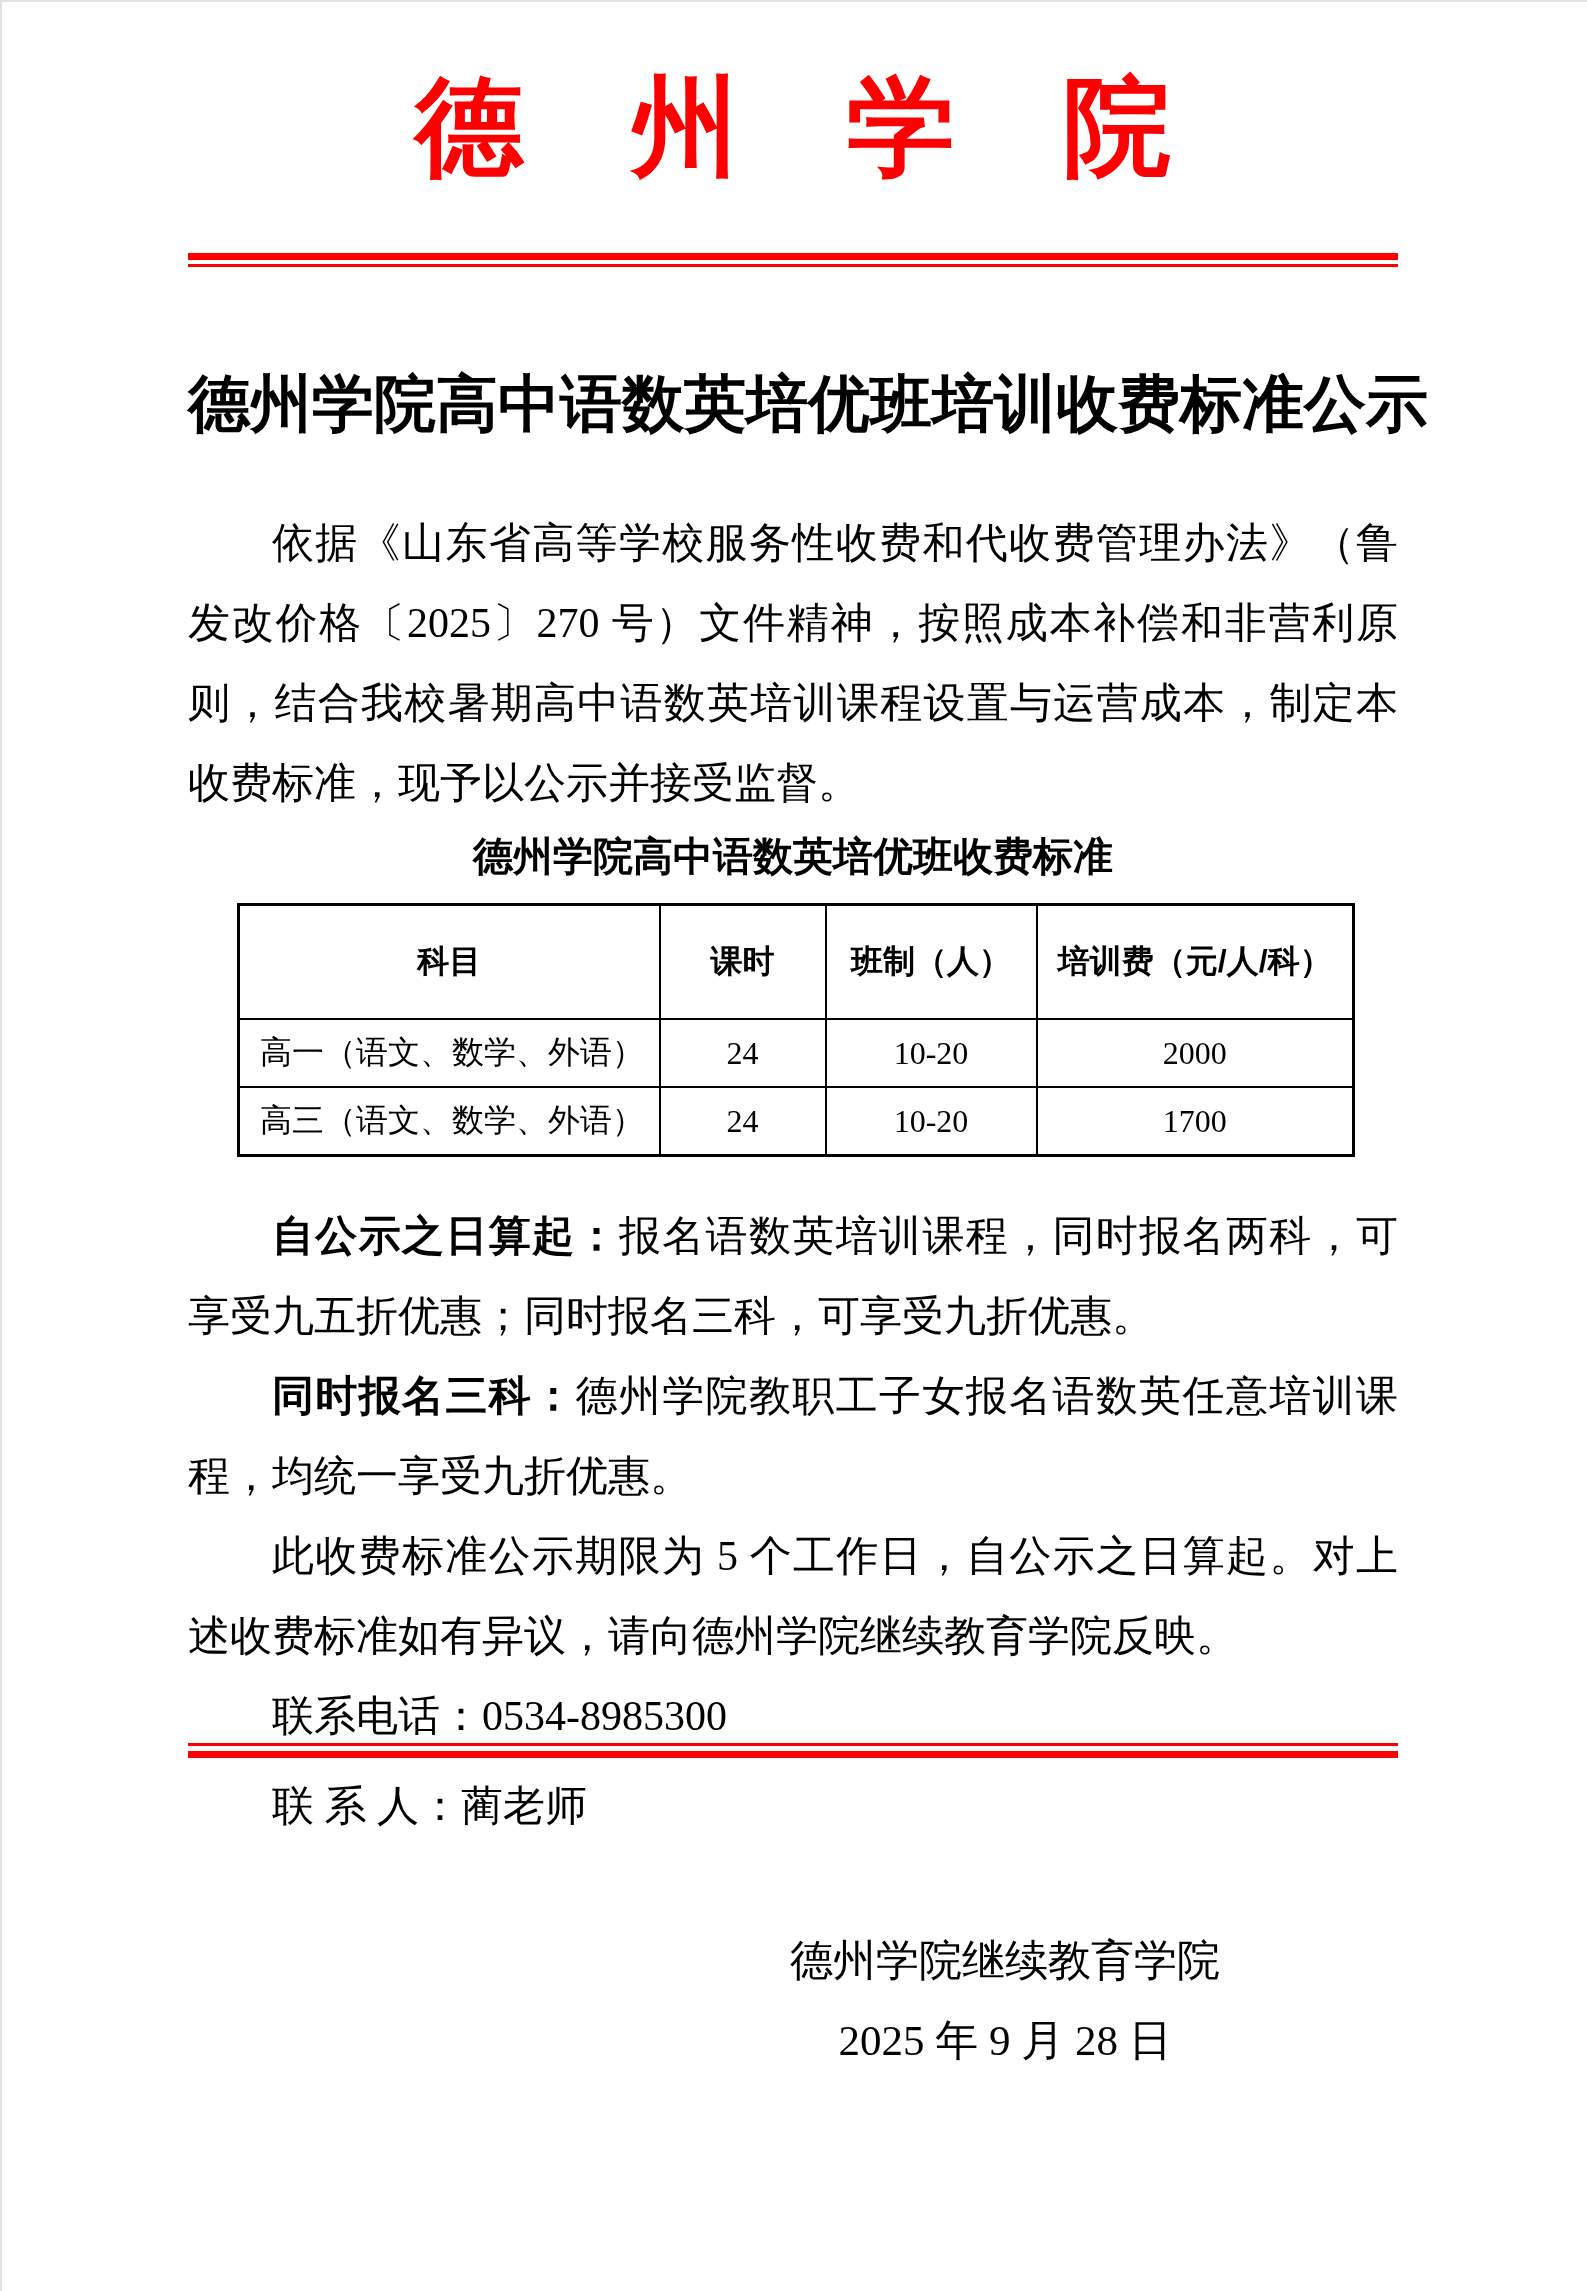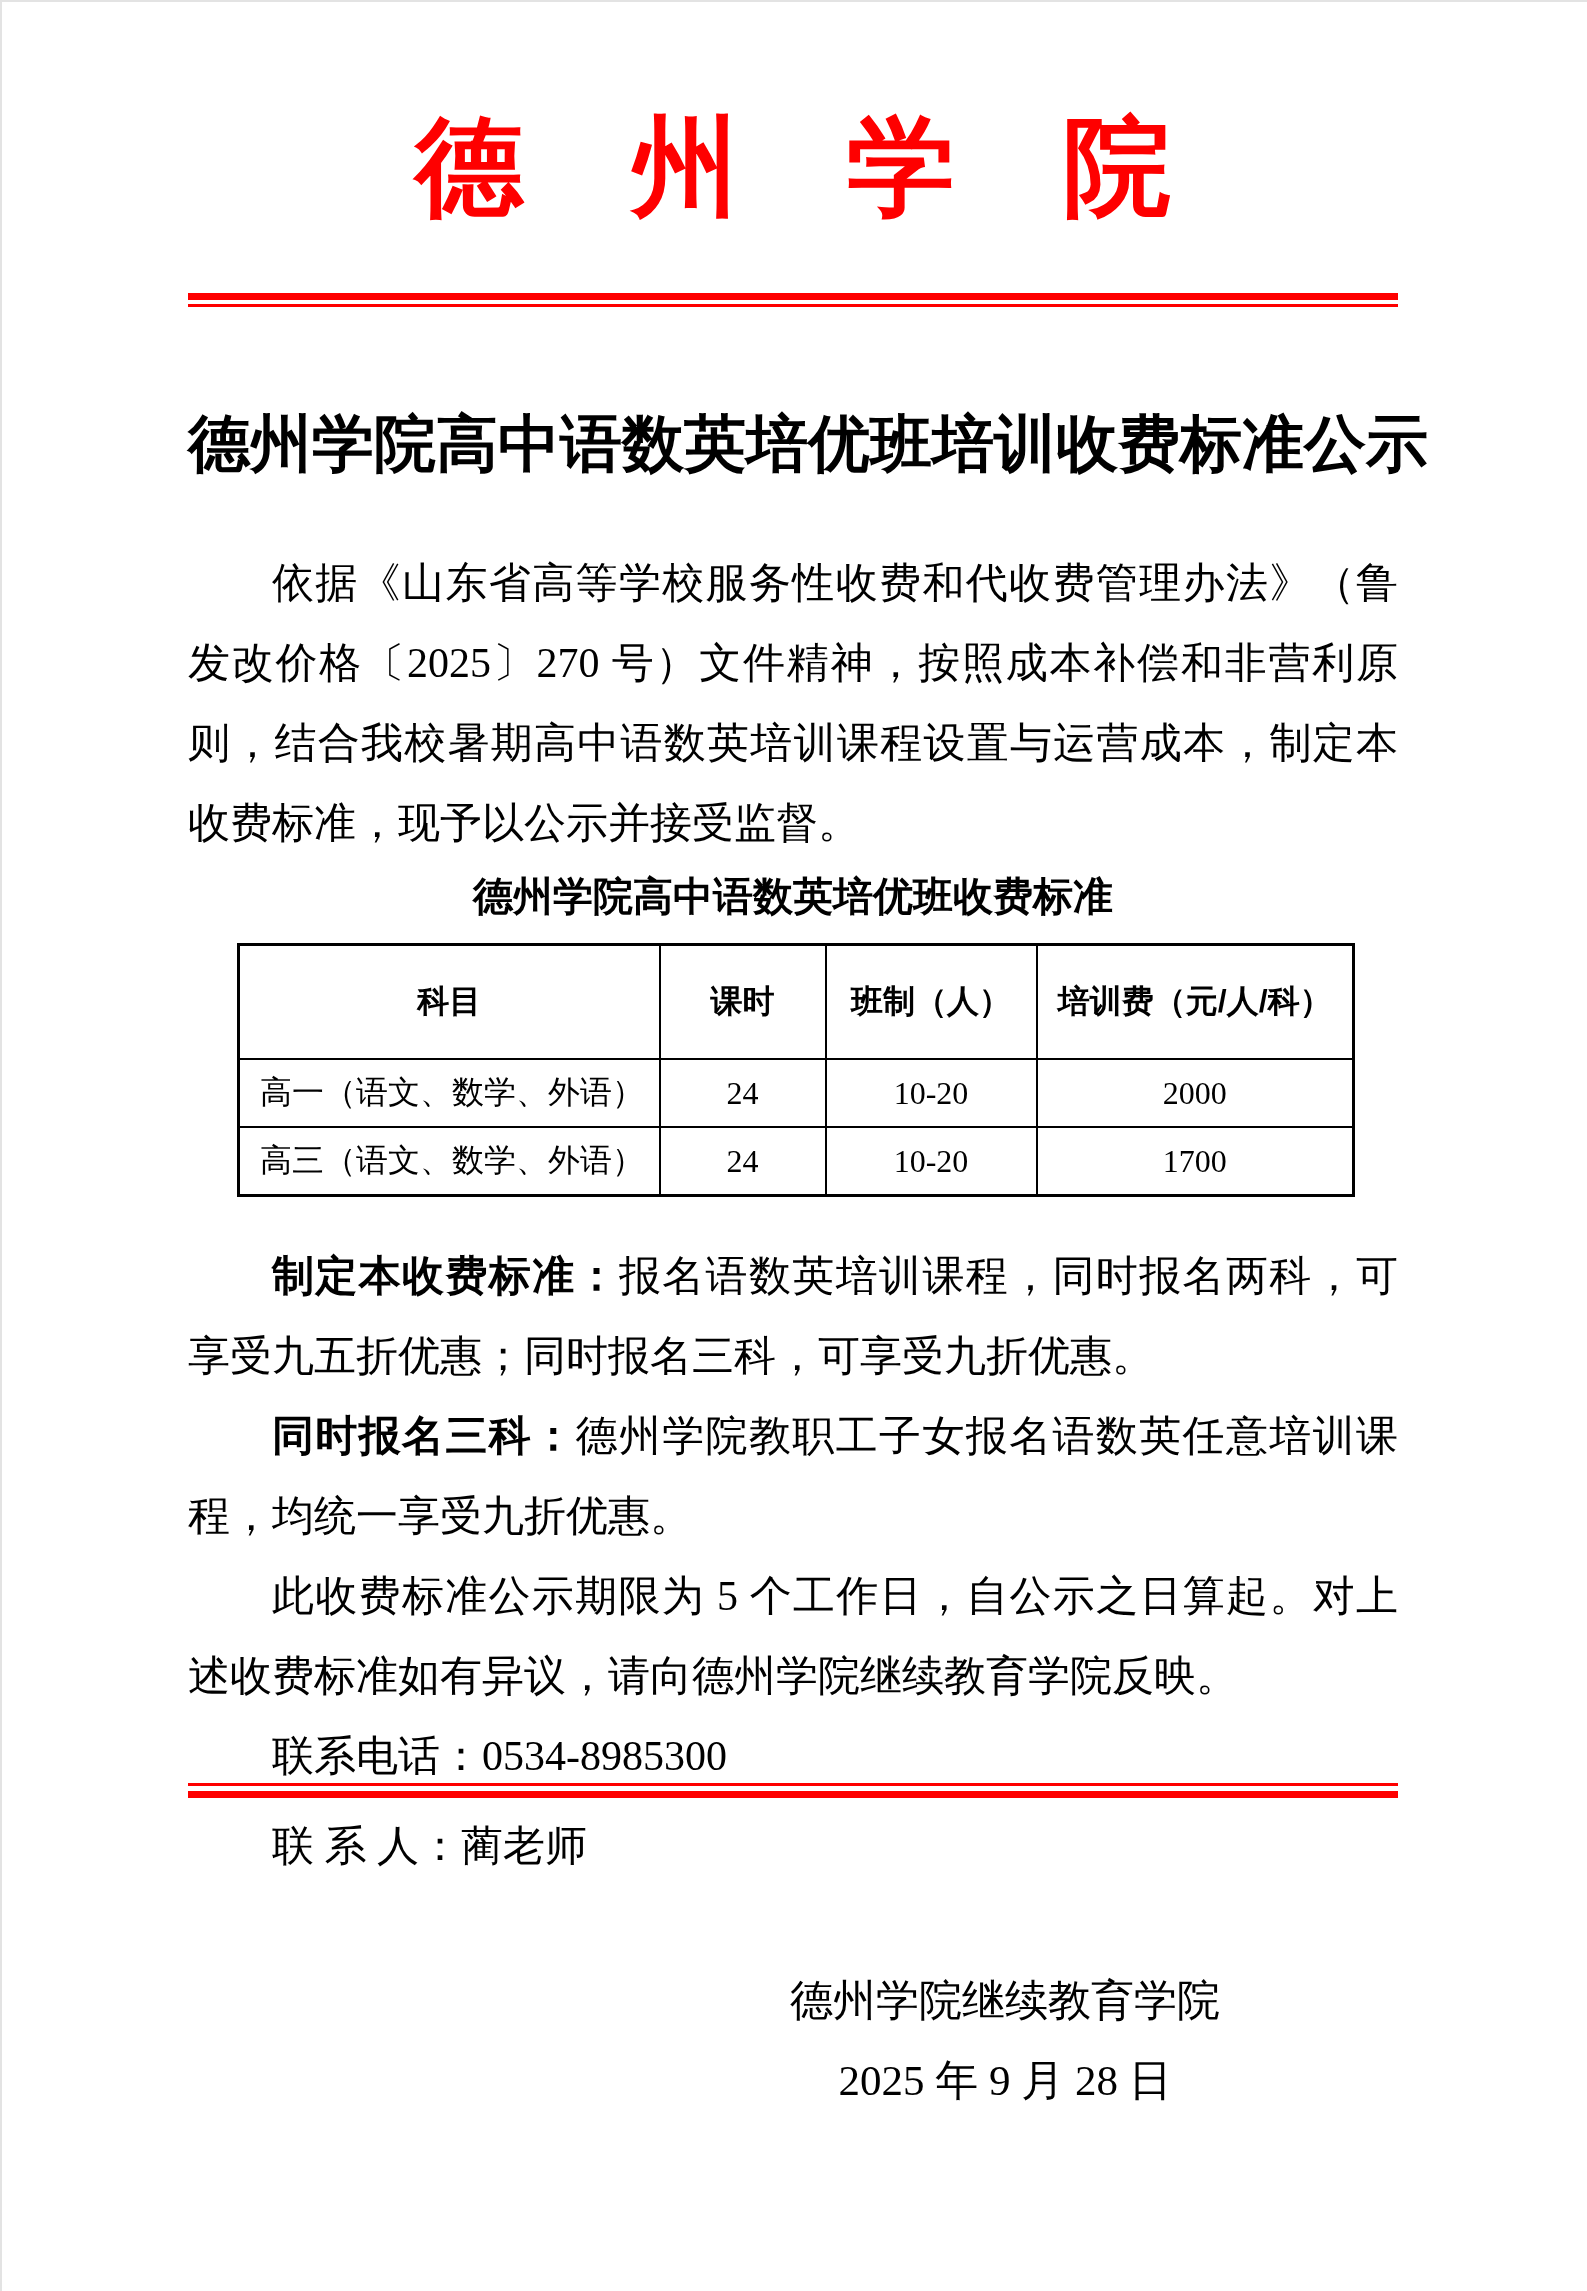--- a/index.html
+++ b/index.html
@@ -15,21 +15,21 @@
     border-left: 2px solid #e3e3e3;
     font-family: "Liberation Serif", "DejaVu Serif", serif;
     color: #000;
   }
   .content {
     width: 1210px;
     margin-left: 186px;
   }
   
   .uni-title {
-    padding-top: 112px;
+    padding-top: 72px;
     line-height: 108px;
     font-size: 108px;
     font-weight: bold;
     color: var(--accent);
     text-align: center;
     font-family: "Liberation Serif", "DejaVu Serif", serif;
     white-space: nowrap;
   }
   
   .rule-header {
@@ -160,21 +160,21 @@
         </tr>
         <tr>
           <td class="subject">高三（语文、数学、外语）</td>
           <td>24</td>
           <td>10-20</td>
           <td>1700</td>
         </tr>
       </tbody>
     </table>
 
-    <p class="para p2"><span class="lead">制定本收费标准：</span><span>报名语数英培训课程，同时报名两科，可享受九五折优惠；同时报名三科，可享受九折优惠。</span></p>
+    <p class="para p2"><span class="lead">自公示之日算起：</span><span>报名语数英培训课程，同时报名两科，可享受九五折优惠；同时报名三科，可享受九折优惠。</span></p>
 
     <p class="para"><span class="lead">同时报名三科：</span><span>德州学院教职工子女报名语数英任意培训课程，均统一享受九折优惠。</span></p>
 
     <p class="para">此收费标准公示期限为 5 个工作日，自公示之日算起。对上述收费标准如有异议，请向德州学院继续教育学院反映。</p>
 
     <p class="para">联系电话：0534-8985300</p>
 
     <div class="rule-footer"></div>
 
     <div class="contact-person">联 系 人：蔺老师</div>

